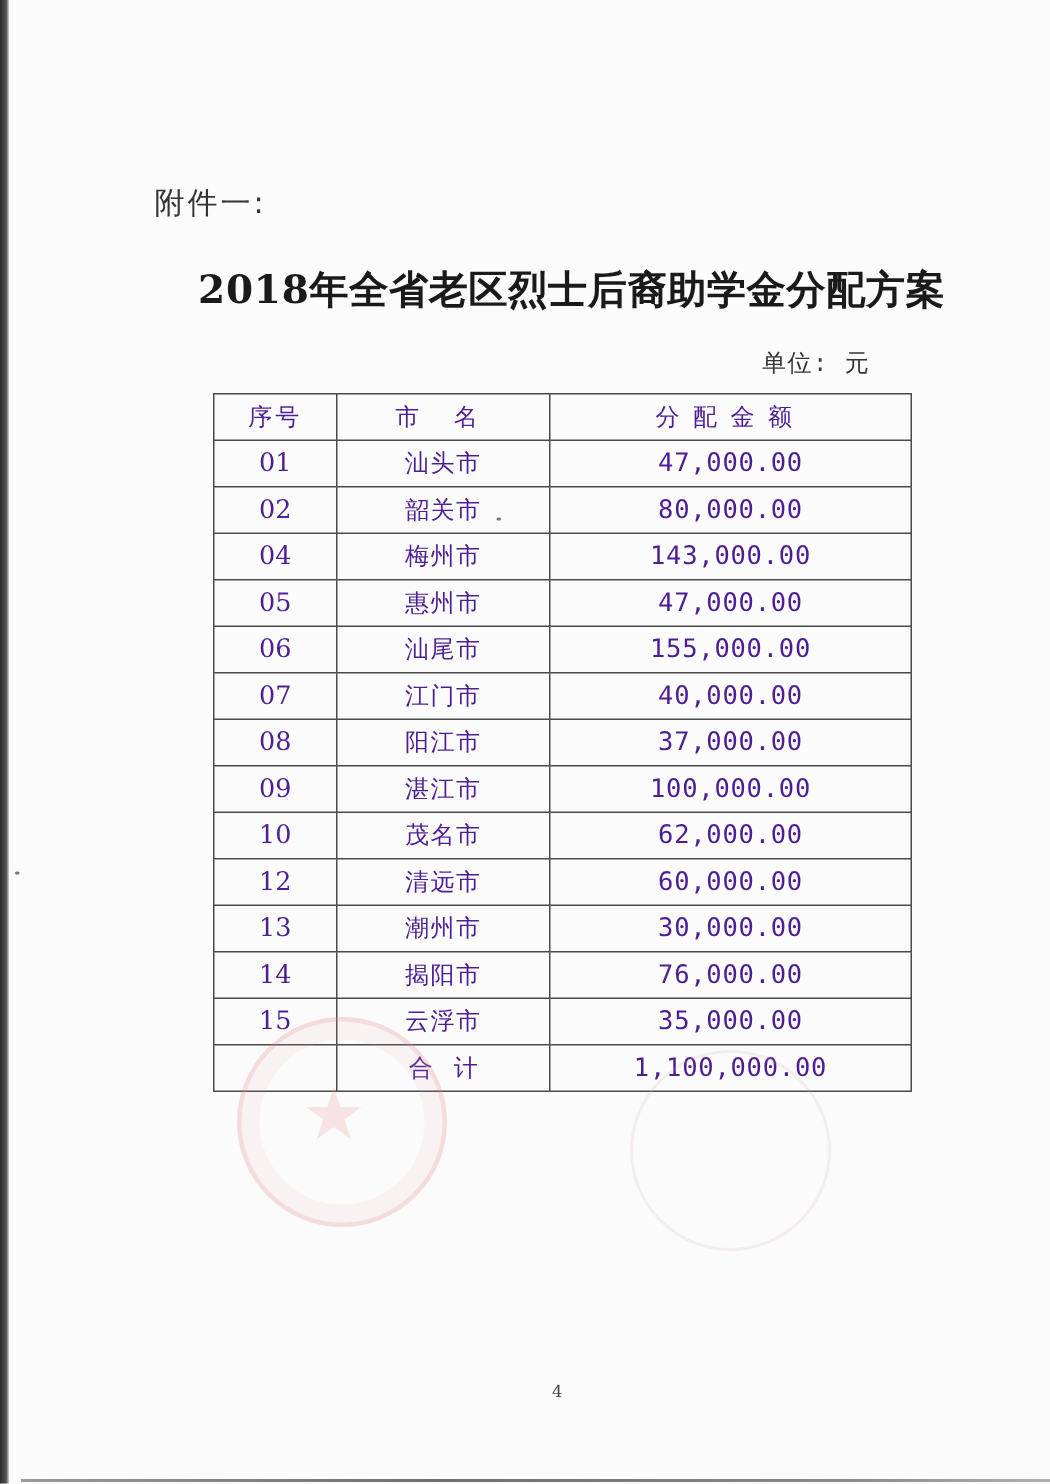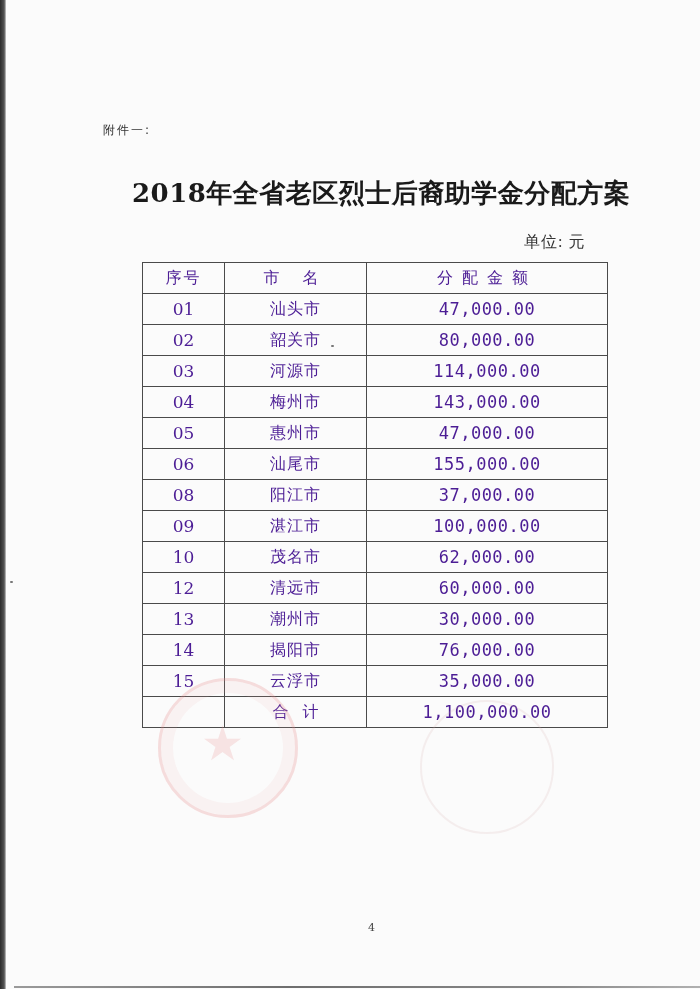--- a/index.html
+++ b/index.html
@@ -26,45 +26,44 @@
       left: 14px; right: 0;
       bottom: 1px;
       height: 2px;
       background: linear-gradient(to right, #9a9a9a, #6e6e6e 40%, #8a8a8a 80%, #b0b0b0);
     }
     .attachment-label {
       position: absolute;
       left: 103px;
       top: 122px;
       font-family: "DejaVu Sans", "Liberation Sans", sans-serif;
-      font-size: 12px;
+      font-size: 20px;
       letter-spacing: 2px;
       color: #333;
     }
     .doc-title {
       position: absolute;
       left: 132px;
       top: 176px;
       width: 480px;
       font-family: "DejaVu Serif", "Liberation Serif", serif;
       font-weight: bold;
       font-size: 26px;
       letter-spacing: 0.5px;
       color: #1a1a1a;
       white-space: nowrap;
     }
     .unit-label {
       position: absolute;
       left: 508px;
       top: 232px;
-      font-family: Liberation Serif, serif;
+      font-family: Liberation Mono, monospace;
       font-size: 16px;
       color: #333;
       letter-spacing: 1px;
-      margin-left: 16px;
     }
     .seal {
       position: absolute;
       border-radius: 50%;
       pointer-events: none;
     }
     .seal-left {
       left: 158px; top: 678px;
       width: 134px; height: 134px;
       border: 3px solid rgba(230, 140, 140, 0.28);
@@ -173,38 +172,38 @@
       <td class="num">01</td>
       <td class="city">汕头市</td>
       <td class="amount">47,000.00</td>
     </tr>
     <tr>
       <td class="num">02</td>
       <td class="city">韶关市</td>
       <td class="amount">80,000.00</td>
     </tr>
     <tr>
-      <td class="num">03</td>
-      <td class="city">河源市</td>
-      <td class="amount">114,000.00</td>
-    </tr>
-    <tr>
       <td class="num">04</td>
       <td class="city">梅州市</td>
       <td class="amount">143,000.00</td>
     </tr>
     <tr>
       <td class="num">05</td>
       <td class="city">惠州市</td>
       <td class="amount">47,000.00</td>
     </tr>
     <tr>
       <td class="num">06</td>
       <td class="city">汕尾市</td>
       <td class="amount">155,000.00</td>
+    </tr>
+    <tr>
+      <td class="num">07</td>
+      <td class="city">江门市</td>
+      <td class="amount">40,000.00</td>
     </tr>
     <tr>
       <td class="num">08</td>
       <td class="city">阳江市</td>
       <td class="amount">37,000.00</td>
     </tr>
     <tr>
       <td class="num">09</td>
       <td class="city">湛江市</td>
       <td class="amount">100,000.00</td>

